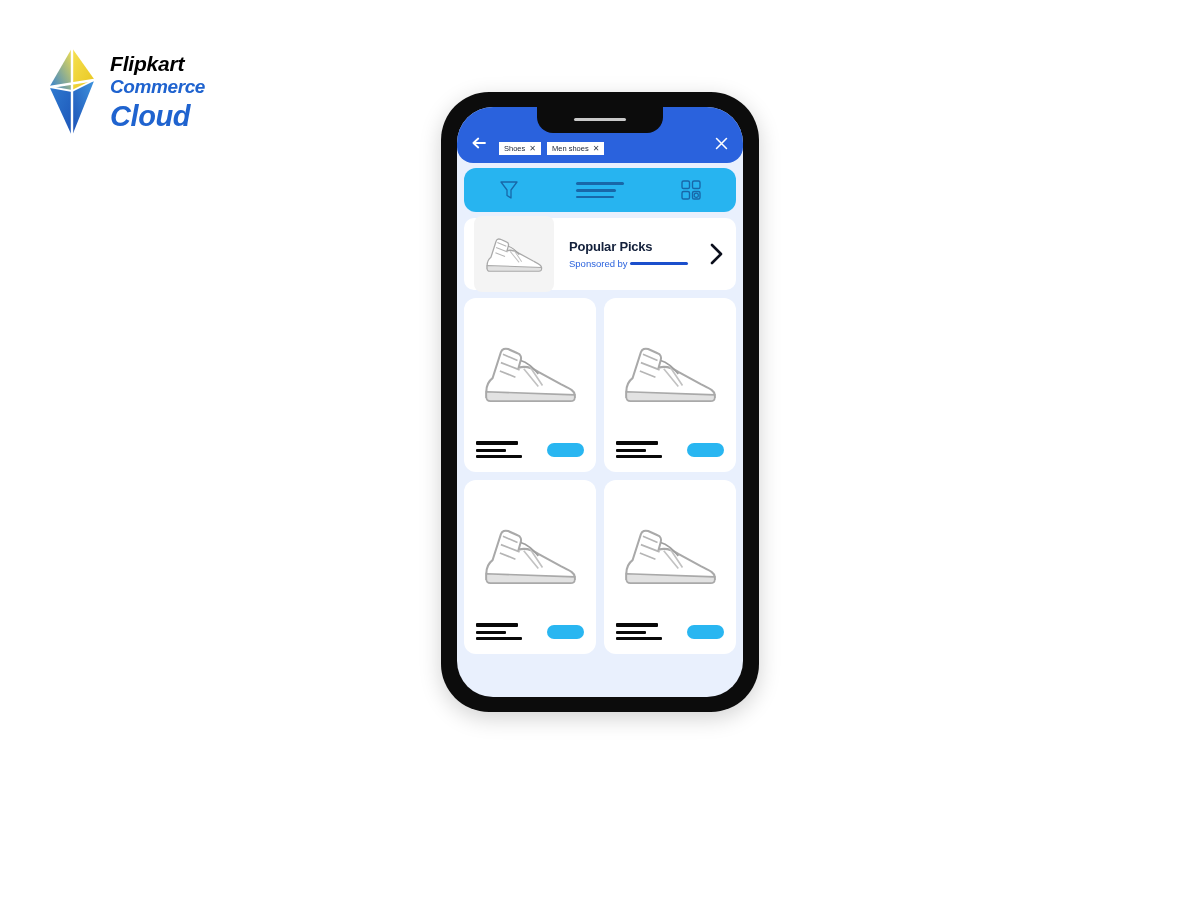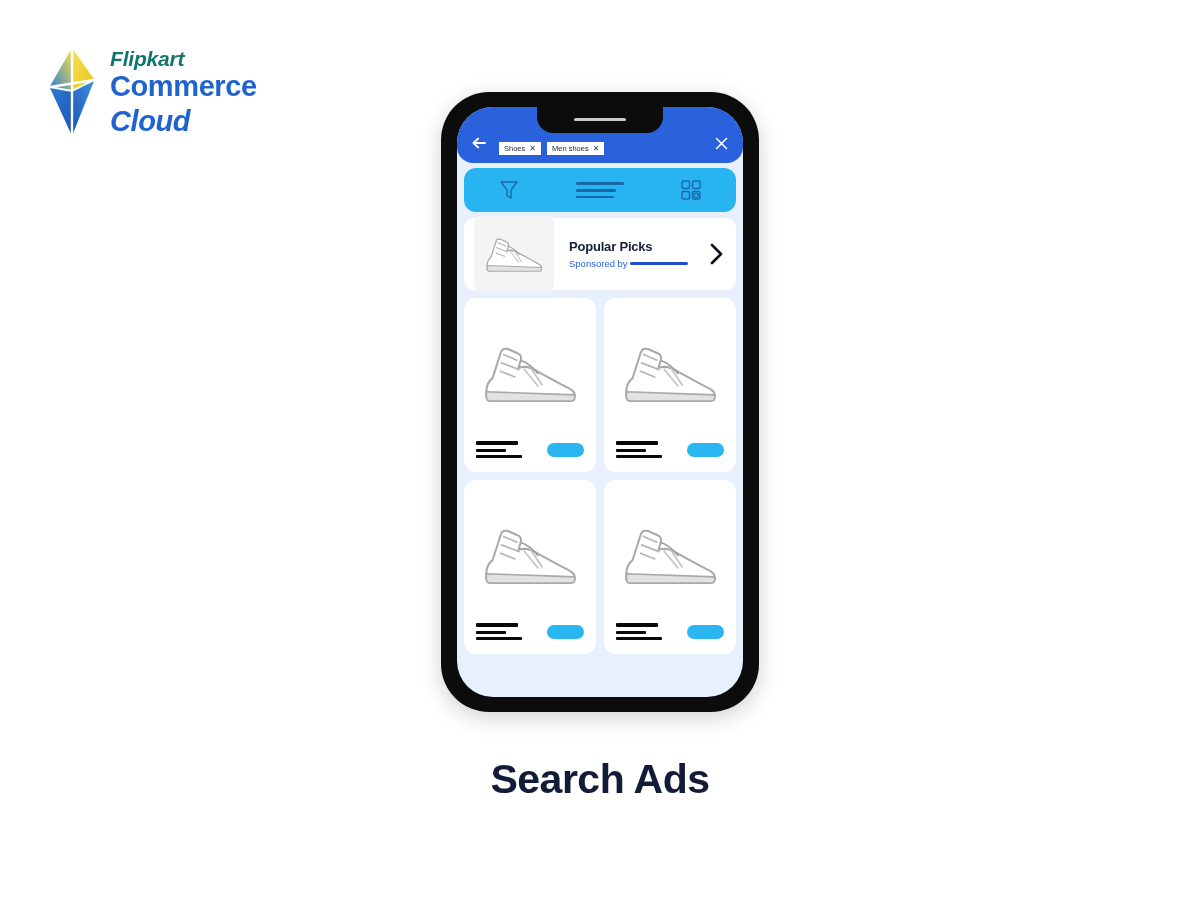--- a/index.html
+++ b/index.html
@@ -27,27 +27,28 @@
   #brand-mark { width: 48px; height: 92px; display: block; }
   #brand-words {
     display: flex;
     flex-direction: column;
     line-height: 1.0;
   }
   .brand-line1 {
     font-size: 21px;
     font-weight: bold;
     font-style: italic;
-    color: #0f766e;
+    color: #000000;
     letter-spacing: -0.2px;
     margin-bottom: 3px;
   }
   .brand-line2 {
-    font-size: 29px;
+    font-size: 19px;
     font-weight: bold;
+    font-style: italic;
     color: #1f63cf;
     letter-spacing: -0.4px;
     margin-bottom: 6px;
   }
   .brand-line3 {
     font-size: 29px;
     font-weight: bold;
     font-style: italic;
     color: #1f63cf;
     letter-spacing: -0.4px;
@@ -472,14 +473,13 @@
             <span class="cta-pill"></span>
           </div>
         </div>
 
       </div>
     </div>
   </div>
 </div>
 
 <div id="footer">
-  <h1 id="headline">Search Ads</h1>
 </div>
 
 </body></html>

